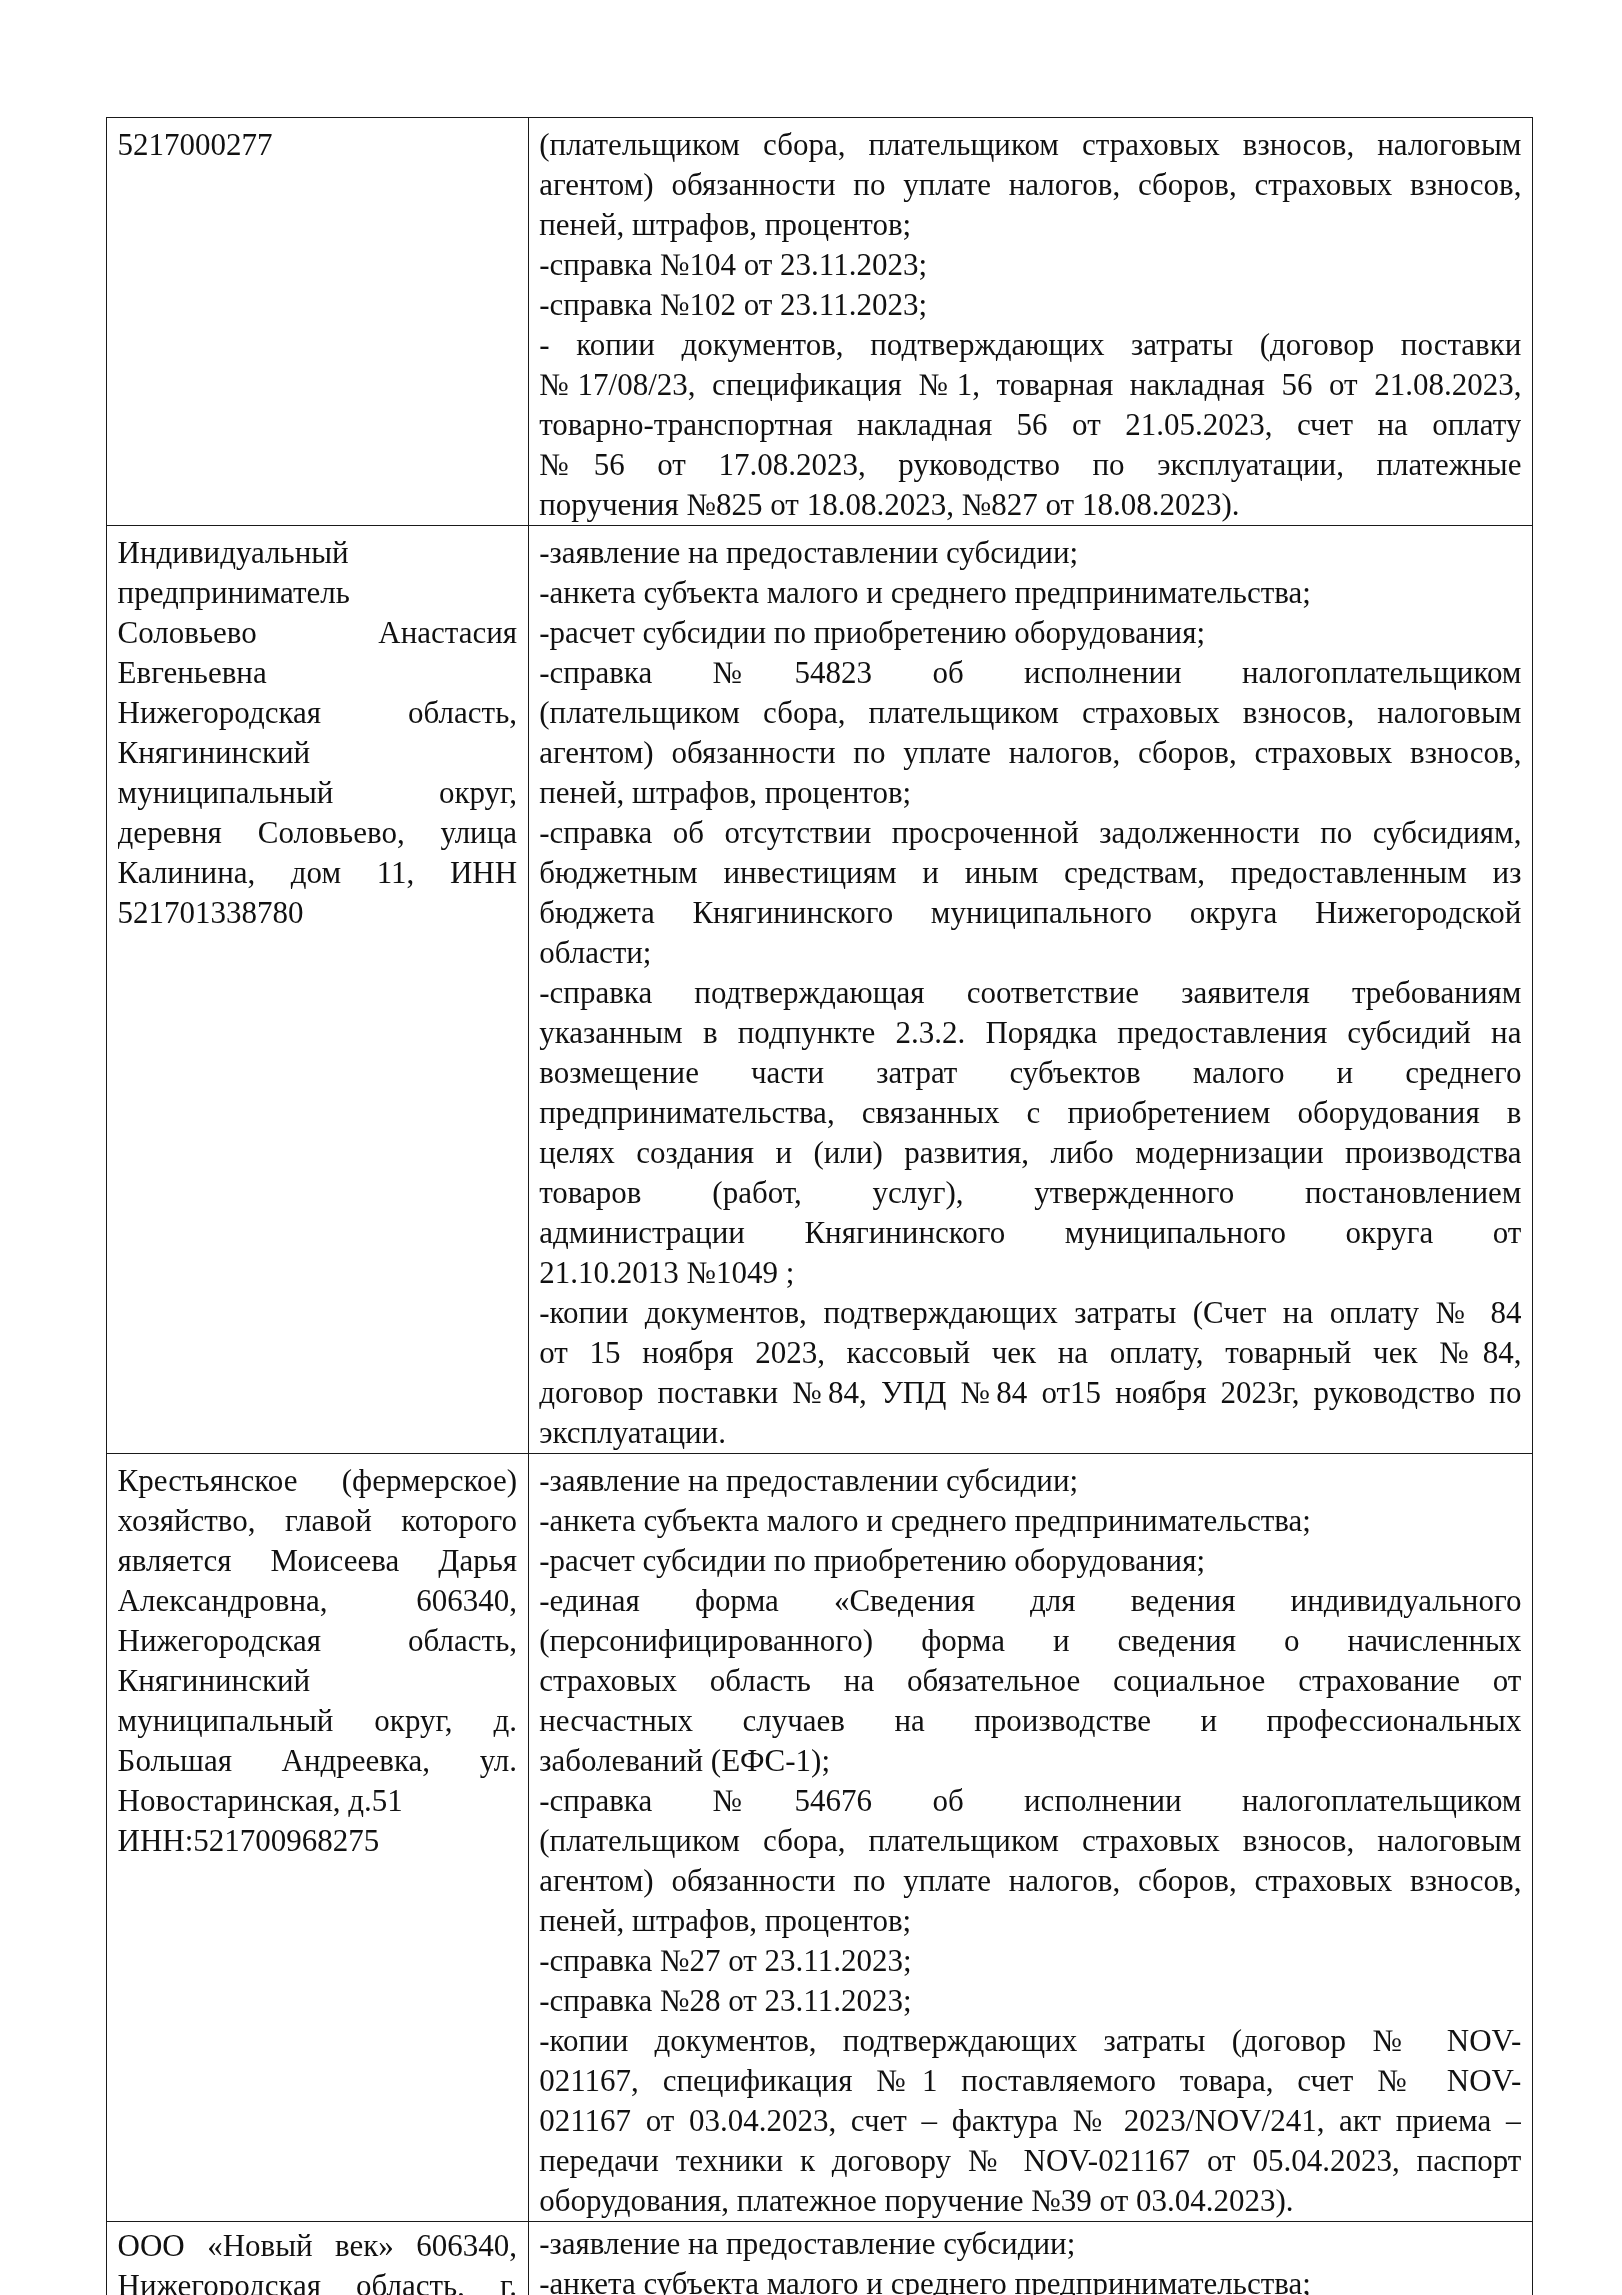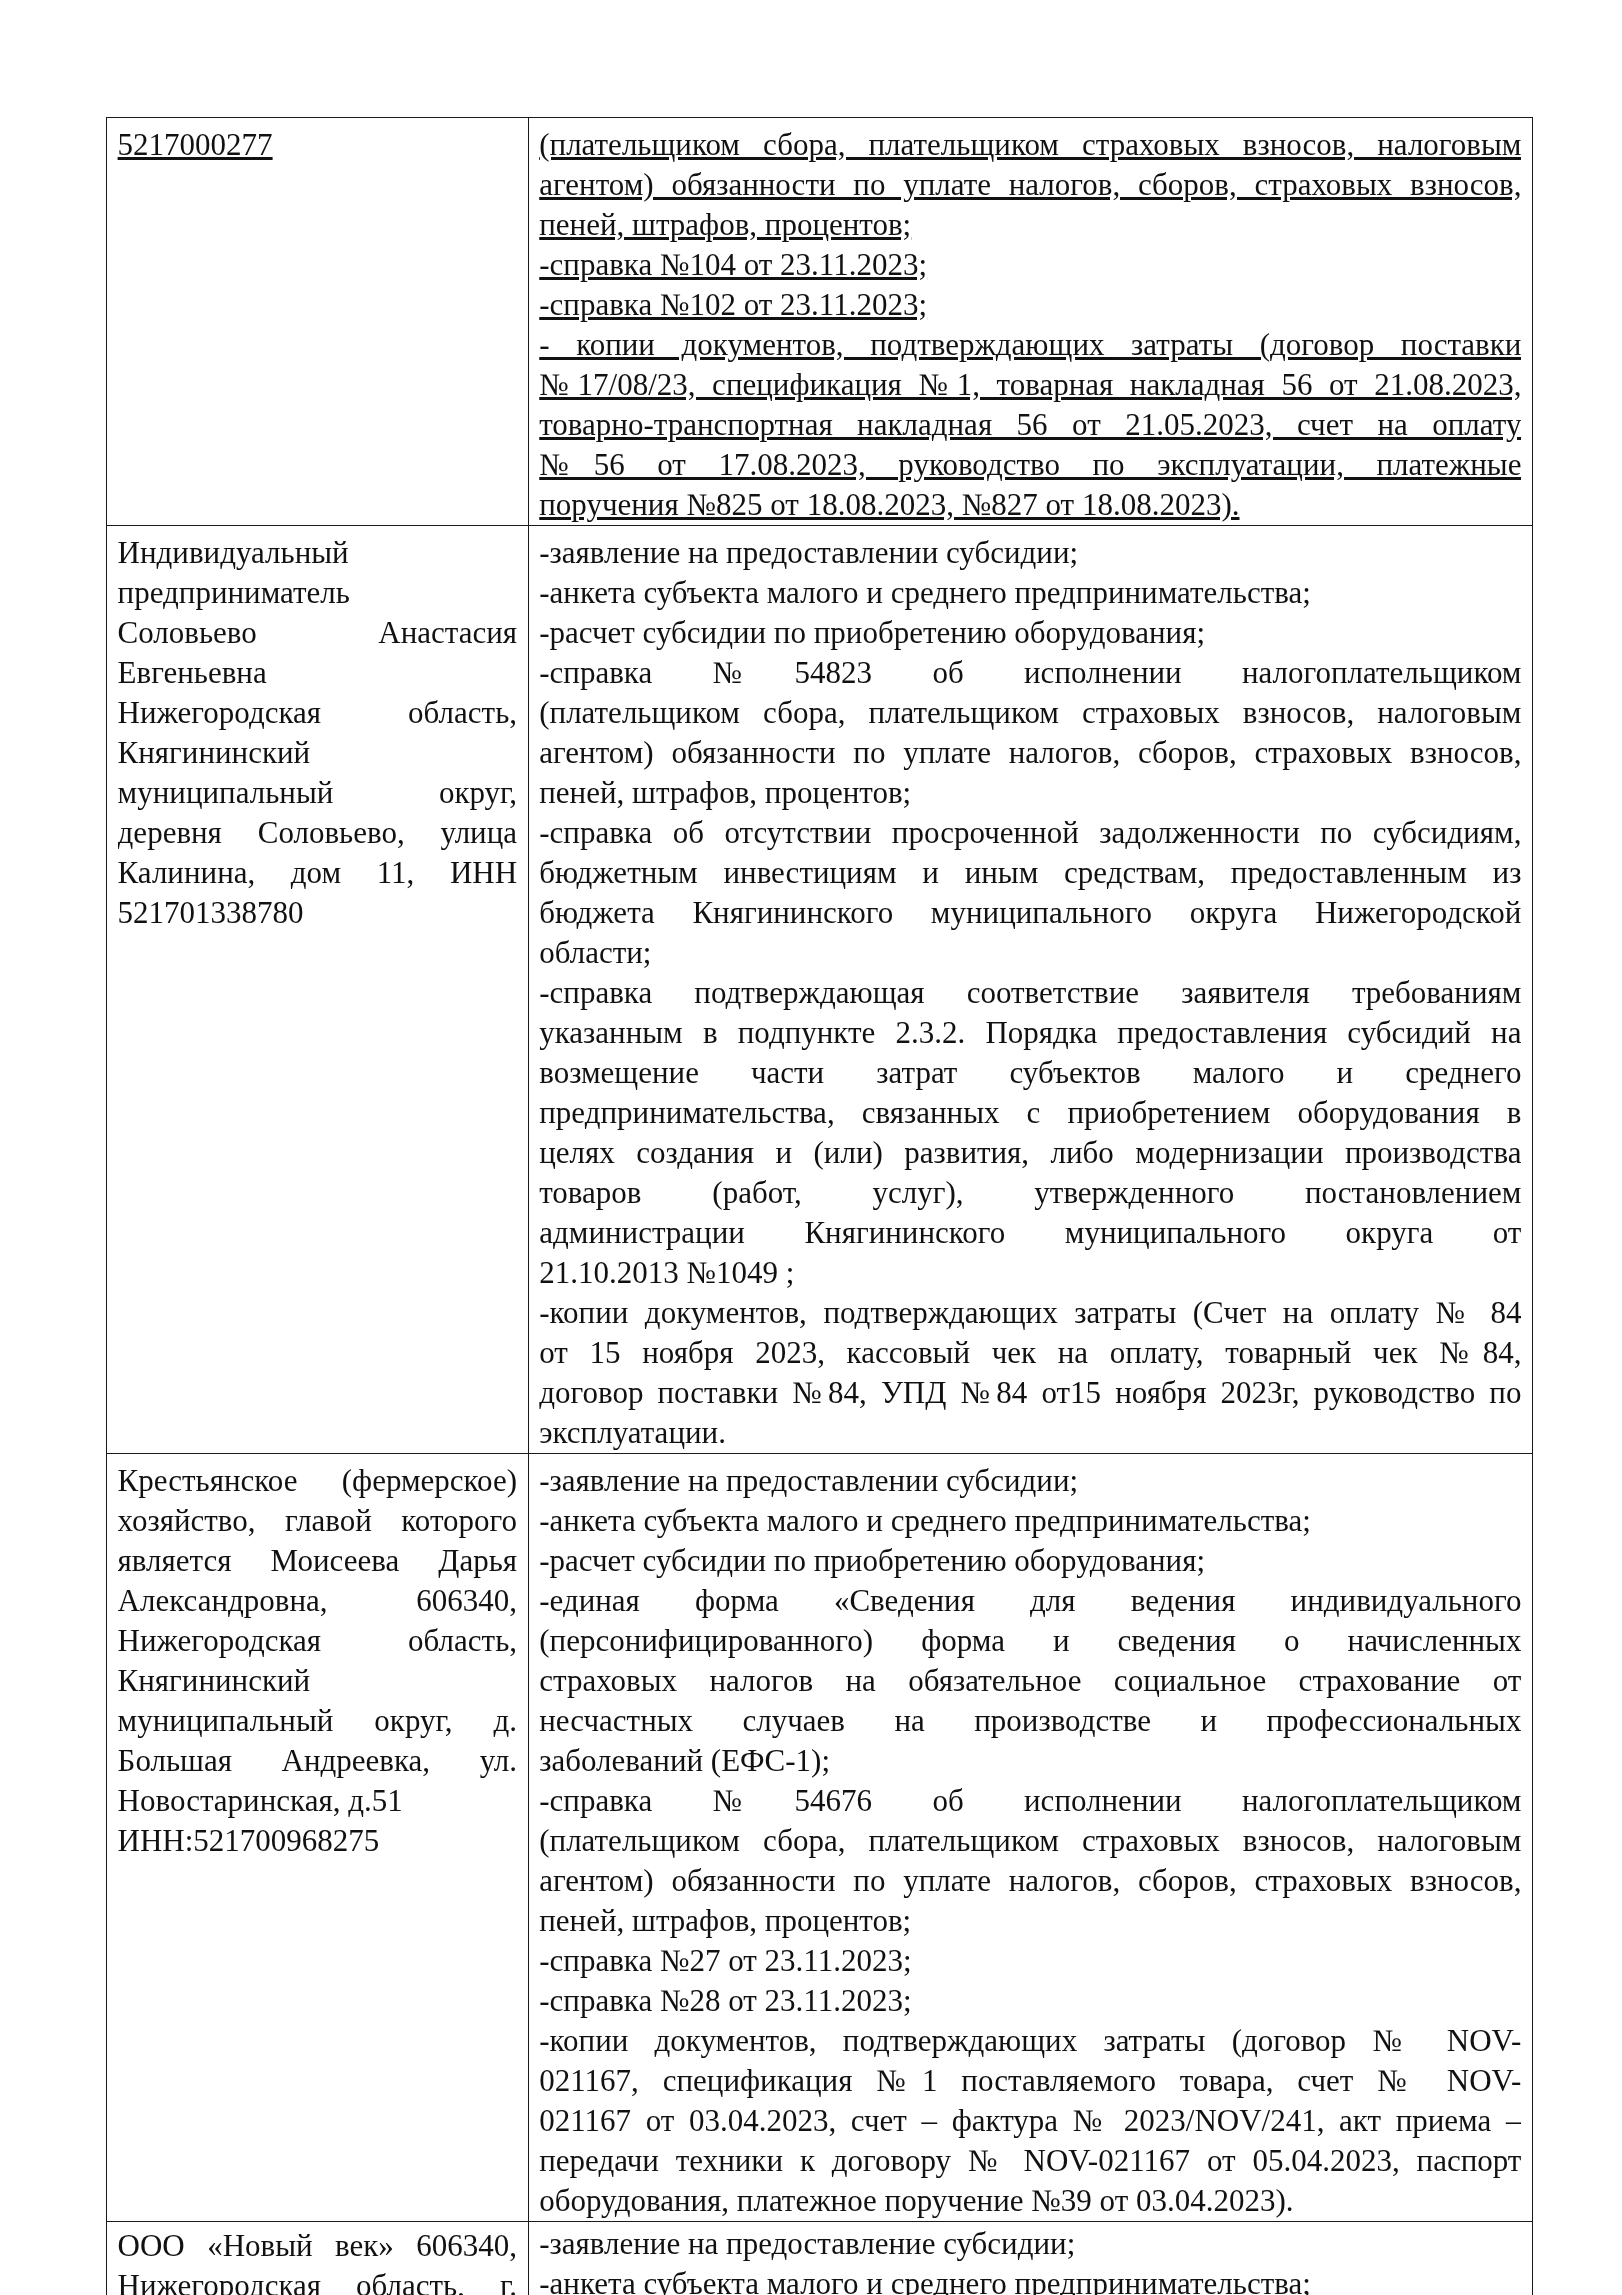--- a/index.html
+++ b/index.html
@@ -16,21 +16,21 @@
     border: 1.8px solid #1a1a1a; vertical-align: top;
     padding: 7px 10.6px 0 10.6px; box-sizing: border-box;
   }
   .col-left { width: 422px; }
   .col-right { width: 1005px; }
   .line {
     display: block; font-size: 31px; line-height: 40px; height: 40px;
     white-space: nowrap; overflow: visible;
   }
   .line.j { text-align: justify; text-align-last: justify; white-space: normal; overflow: hidden; }
-  .row-1 td { height: 400px; text-decoration: underline; }
+  .row-1 td { height: 400px; }
   .row-2 td { height: 846px; }
   .row-3 td { height: 732px; }
   .row-4 td { height: 102px; padding-top: 3.5px; }
   .row-4 td.col-right { padding-top: 1.8px; }
 </style>
 </head>
 <body>
 
 <table class="page-table">
   <tbody>
@@ -102,21 +102,21 @@
           <span class="line j">Большая Андреевка, ул.</span>
           <span class="line">Новостаринская, д.51</span>
           <span class="line">ИНН:521700968275</span>
         </td>
       <td class="col-right">
           <span class="line">-заявление на предоставлении субсидии;</span>
           <span class="line">-анкета субъекта малого и среднего предпринимательства;</span>
           <span class="line">-расчет субсидии по приобретению оборудования;</span>
           <span class="line j">-единая форма «Сведения для ведения индивидуального</span>
           <span class="line j">(персонифицированного) форма и сведения о начисленных</span>
-          <span class="line j">страховых налогов на обязательное социальное страхование от</span>
+          <span class="line j">страховых область на обязательное социальное страхование от</span>
           <span class="line j">несчастных случаев на производстве и профессиональных</span>
           <span class="line">заболеваний (ЕФС-1);</span>
           <span class="line j">-справка №54676 об исполнении налогоплательщиком</span>
           <span class="line j">(плательщиком сбора, плательщиком страховых взносов, налоговым</span>
           <span class="line j">агентом) обязанности по уплате налогов, сборов, страховых взносов,</span>
           <span class="line">пеней, штрафов, процентов;</span>
           <span class="line">-справка №27 от 23.11.2023;</span>
           <span class="line">-справка №28 от 23.11.2023;</span>
           <span class="line j">-копии документов, подтверждающих затраты (договор № NOV-</span>
           <span class="line j">021167, спецификация №1 поставляемого товара,  счет № NOV-</span>

